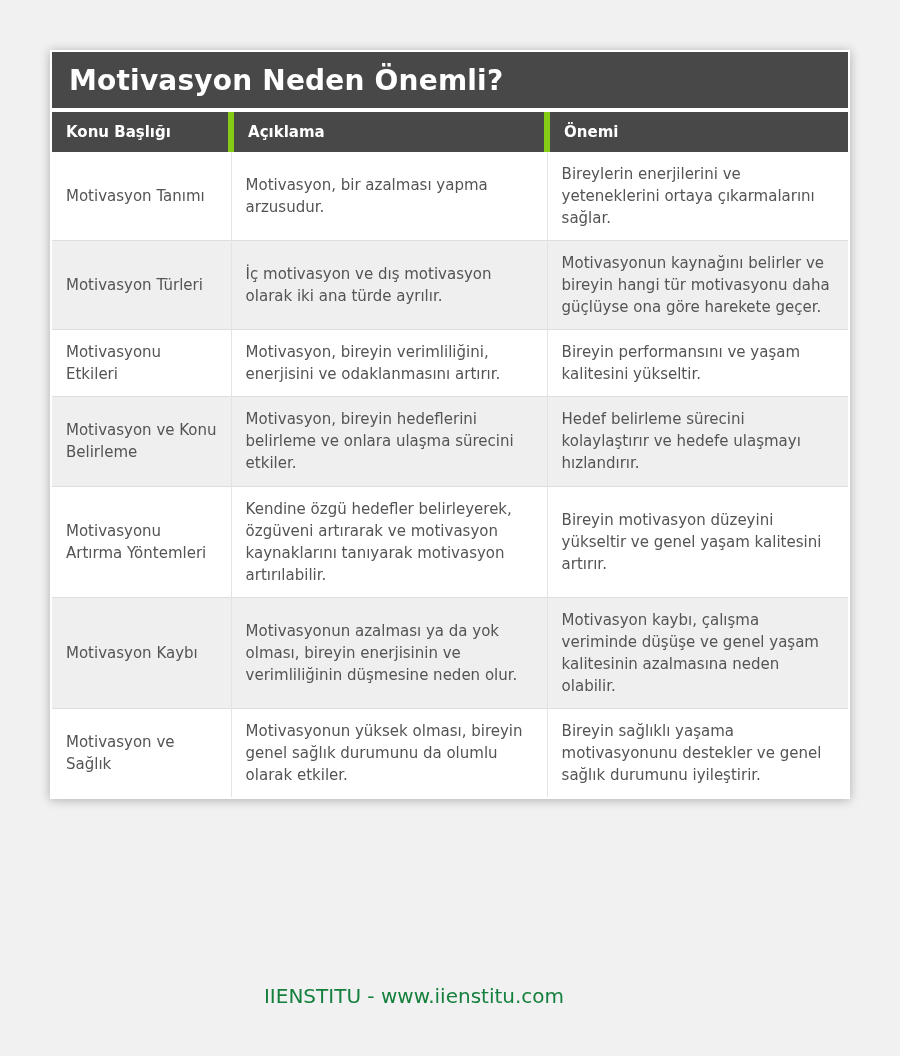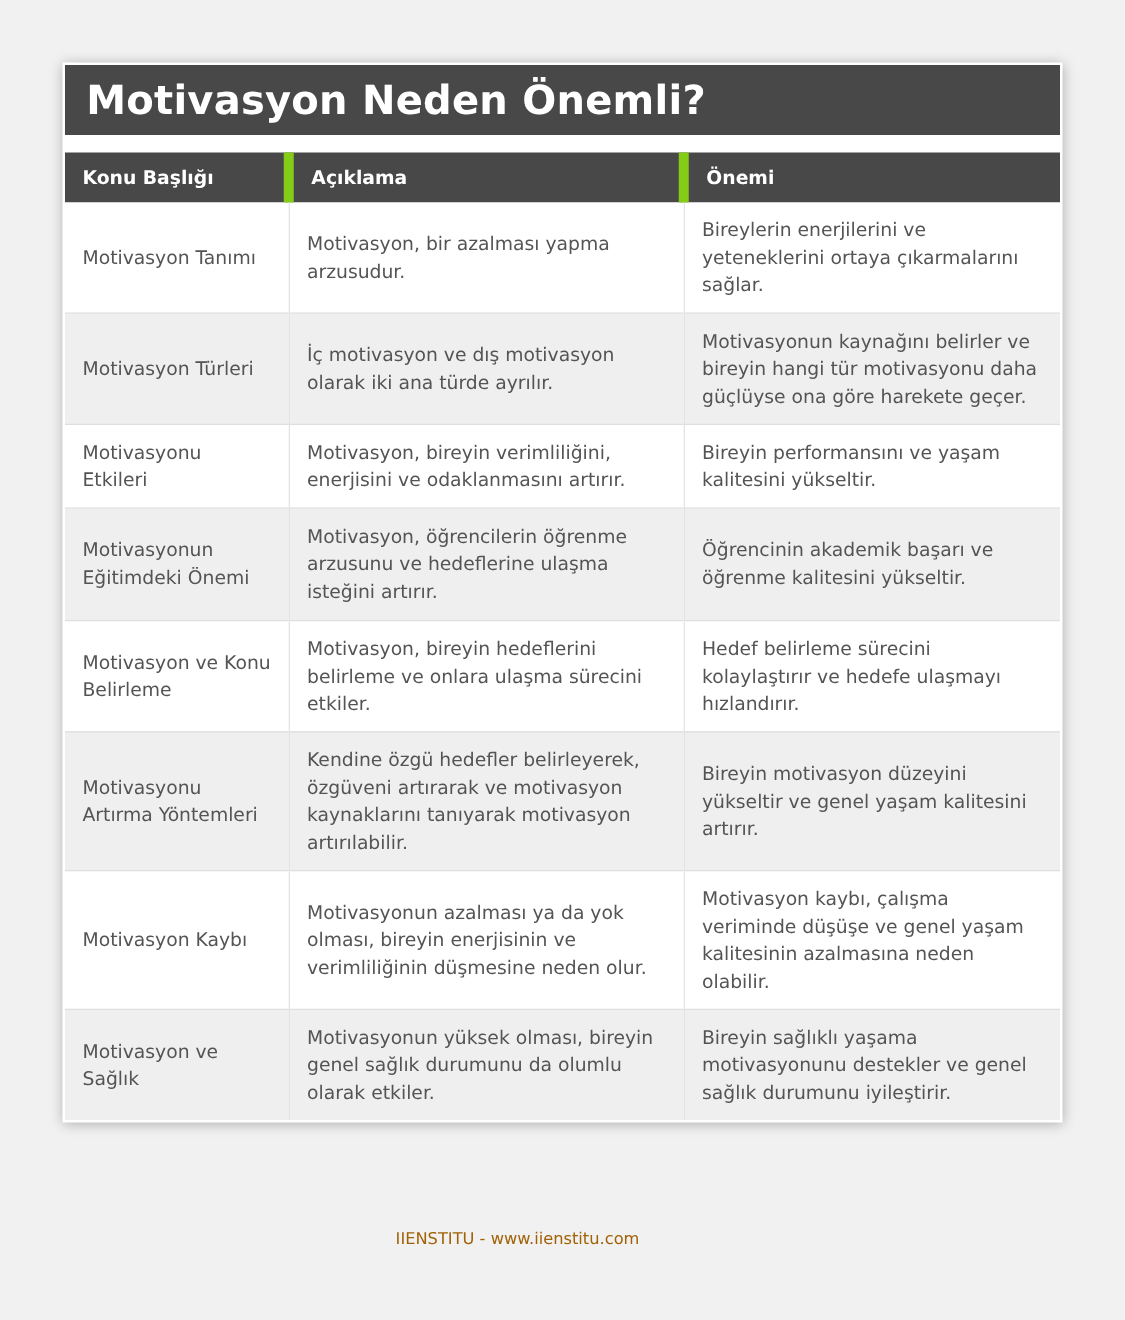--- a/index.html
+++ b/index.html
@@ -19,63 +19,63 @@
     padding: 2px;
     box-shadow: 0 1px 10px rgba(0,0,0,0.28);
   }
   .title-bar {
     background: #484848;
     color: #ffffff;
     height: 56px;
     display: flex;
     align-items: center;
     padding: 0 17px;
-    font-size: 32px;
+    font-size: 28px;
     font-weight: bold;
     letter-spacing: 0.2px;
   }
   table {
     width: 100%;
     border-collapse: collapse;
-    margin-top: 14px;
+    margin-top: 4px;
     table-layout: fixed;
   }
   col.c1 { width: 22.5%; }
   col.c2 { width: 39.7%; }
   col.c3 { width: 37.8%; }
   thead th {
     background: #484848;
     color: #ffffff;
     font-size: 15px;
     font-weight: bold;
     text-align: left;
     height: 40px;
     padding: 0 14px;
     vertical-align: middle;
   }
-  thead th + th { border-left: 8px solid #84cc16; }
+  thead th + th { border-left: 6px solid #84cc16; }
   tbody td {
     font-size: 15px;
     color: #545454;
     line-height: 1.47;
     padding: 11px 14px;
     vertical-align: middle;
     background: #ffffff;
   }
   tbody tr + tr td { border-top: 1px solid #dedede; }
   tbody td + td { border-left: 1px solid #e3e3e3; }
   tbody tr:nth-child(even) td { background: #efefef; }
   .footer {
     position: absolute;
     left: 50px;
     top: 984px;
     width: 728px;
     text-align: center;
-    font-size: 13px;
-    color: #a16207;
+    font-size: 20px;
+    color: #15803d;
   }
 </style>
 </head>
 <body>
 
 <div class="card">
   <div class="title-bar">Motivasyon Neden Önemli?</div>
 
   <table>
     <colgroup>
@@ -100,25 +100,20 @@
         <td>Motivasyon Türleri</td>
         <td>İç motivasyon ve dış motivasyon olarak iki ana türde ayrılır.</td>
         <td>Motivasyonun kaynağını belirler ve bireyin hangi tür motivasyonu daha güçlüyse ona göre harekete geçer.</td>
       </tr>
       <tr>
         <td>Motivasyonu Etkileri</td>
         <td>Motivasyon, bireyin verimliliğini, enerjisini ve odaklanmasını artırır.</td>
         <td>Bireyin performansını ve yaşam kalitesini yükseltir.</td>
       </tr>
       <tr>
-        <td>Motivasyonun Eğitimdeki Önemi</td>
-        <td>Motivasyon, öğrencilerin öğrenme arzusunu ve hedeflerine ulaşma isteğini artırır.</td>
-        <td>Öğrencinin akademik başarı ve öğrenme kalitesini yükseltir.</td>
-      </tr>
-      <tr>
         <td>Motivasyon ve Konu Belirleme</td>
         <td>Motivasyon, bireyin hedeflerini belirleme ve onlara ulaşma sürecini etkiler.</td>
         <td>Hedef belirleme sürecini kolaylaştırır ve hedefe ulaşmayı hızlandırır.</td>
       </tr>
       <tr>
         <td>Motivasyonu Artırma Yöntemleri</td>
         <td>Kendine özgü hedefler belirleyerek, özgüveni artırarak ve motivasyon kaynaklarını tanıyarak motivasyon artırılabilir.</td>
         <td>Bireyin motivasyon düzeyini yükseltir ve genel yaşam kalitesini artırır.</td>
       </tr>
       <tr>

